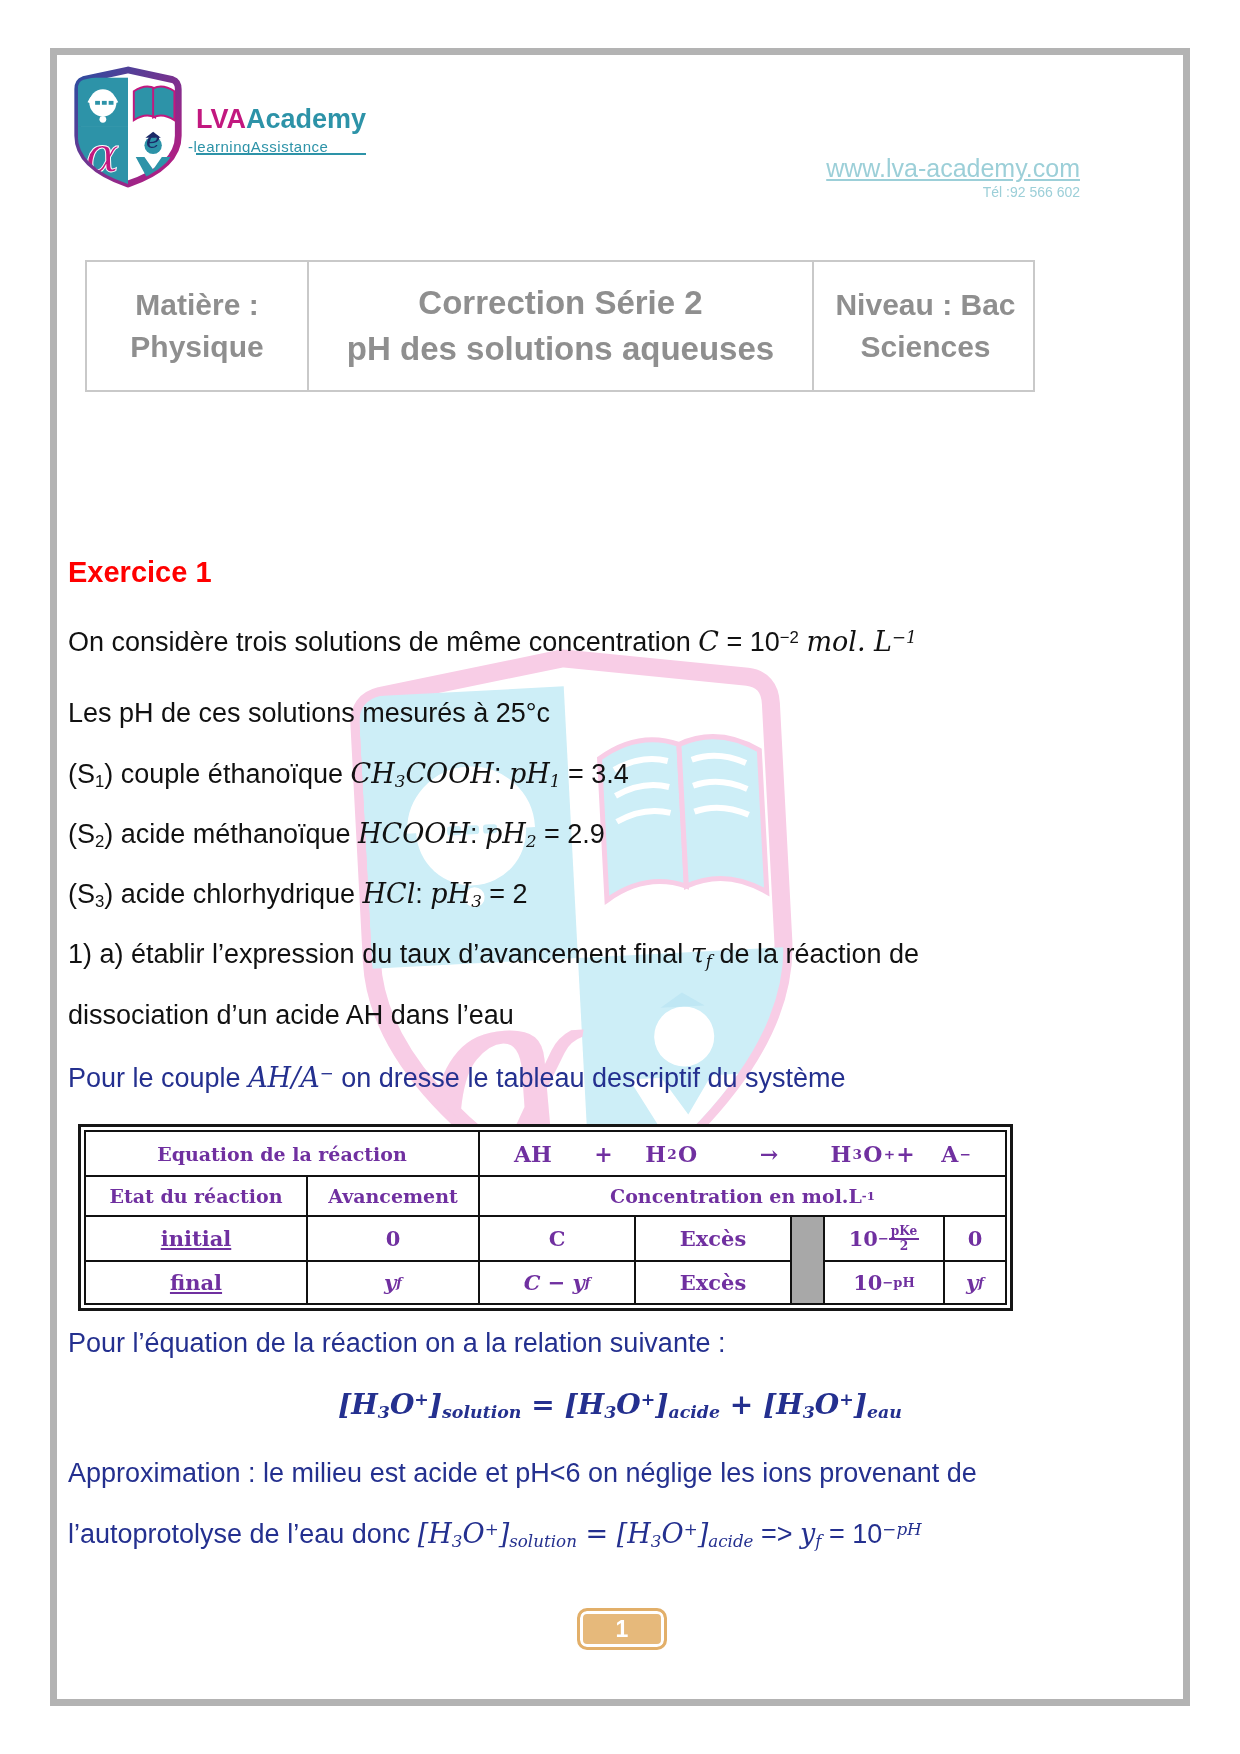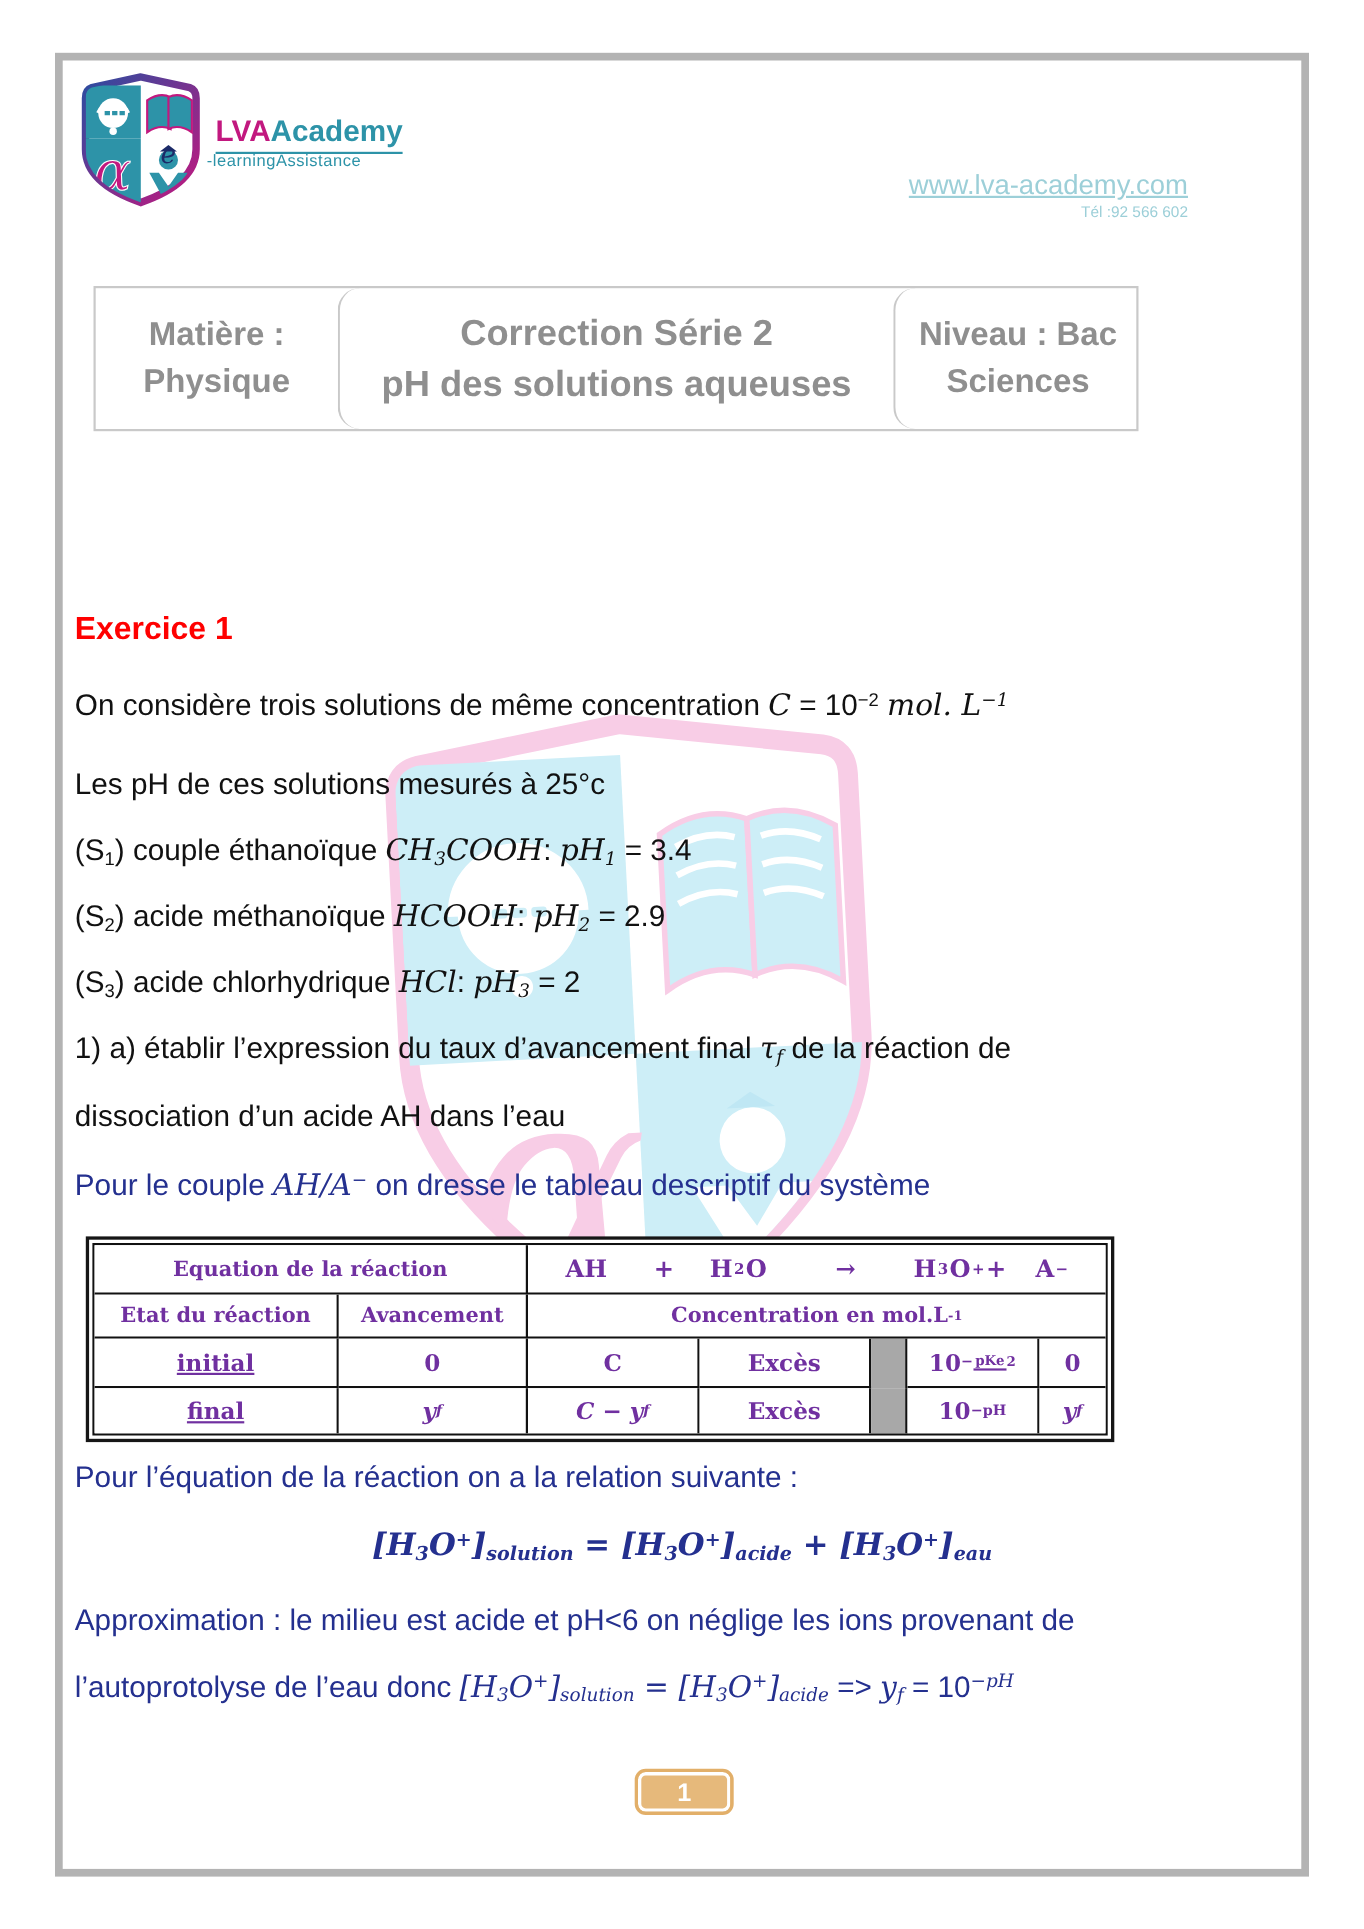--- a/index.html
+++ b/index.html
@@ -6,52 +6,52 @@
   .page{position:relative;width:1240px;height:1754px;background:#fff;overflow:hidden;
         font-family:"Liberation Sans",sans-serif;color:#111;}
   .frame{position:absolute;left:50px;top:48px;width:1140px;height:1658px;
          border:7px solid #b3b3b3;box-sizing:border-box;z-index:0;}
   .wm{position:absolute;left:322px;top:640px;width:510px;height:600px;z-index:0;}
   .layer{position:absolute;z-index:2;}
 
   
   .logo{left:70px;top:64px;}
   .brand-line{left:196px;top:104px;font-size:27px;font-weight:bold;
-              border-bottom:2px solid #2d93a8;padding-bottom:3px;}
+              border-bottom:2px solid #2d93a8;padding-bottom:18px;}
   .lva{color:#c2187f;}
   .academy{color:#2d93a8;font-weight:600;}
   .brand-e{left:146px;top:126px;font-family:"DejaVu Serif",serif;font-style:italic;
            font-size:24px;color:#1b2a68;}
   .brand-tag{left:188px;top:138px;font-size:15px;color:#2d93a8;letter-spacing:0.5px;}
 
   .website{left:660px;top:154px;width:420px;text-align:right;font-size:25px;
            color:#9ccfd8;text-decoration:underline;}
   .phone{left:660px;top:184px;width:420px;text-align:right;font-size:14px;color:#9ccfd8;}
 
   
   .info{left:85px;top:221px;width:950px;height:132px;display:grid;
         grid-template-columns:220px 505px 225px;border:2px solid #c9c9c9;box-sizing:border-box;
         color:#8f8f8f;font-weight:bold;text-align:center;margin-top:39px;}
   .info-cell{display:flex;flex-direction:column;justify-content:center;gap:8px;}
-  .info-cell + .info-cell{border-left:2px solid #c9c9c9;border-radius:20px;}
+  .info-cell + .info-cell{border-left:2px solid #c9c9c9;}
   .info-small{font-size:30px;}
   .info-big{font-size:33px;}
 
   .ex-title{left:68px;top:556px;color:#ff0000;font-weight:bold;font-size:29px;}
 
   .line{left:68px;font-size:27px;white-space:nowrap;}
   .blue{color:#24308f;}
   .formula-line{left:0;width:1240px;text-align:center;font-size:28px;color:#24308f;font-weight:600;}
 
   
   .r-m{font-family:"DejaVu Serif",serif;font-style:italic;}
   .r-b{font-weight:bold;}
   .r-sub{font-size:0.62em;vertical-align:-0.25em;}
   .r-sup{font-size:0.62em;vertical-align:0.5em;}
-  .r-stack{display:inline-flex;flex-direction:row;align-items:center;line-height:1.05;
+  .r-stack{display:inline-flex;flex-direction:column;align-items:center;line-height:1.05;
            font-size:0.58em;vertical-align:0.35em;font-weight:bold;}
   .st-top{border-bottom:2px solid currentColor;padding:0 2px;}
 
   
   .rtable{left:84px;top:1130px;border:2px solid #111;box-shadow:0 0 0 3px #fff,0 0 0 6px #161616;
           background:#fff;display:grid;
           grid-template-columns:222px 172px 156px 156px 33px 120px 60px;
           grid-template-rows:45px 40px 45px 41px;
           color:#7030a0;font-weight:bold;font-family:"DejaVu Serif",serif;}
   .tc{display:flex;align-items:center;justify-content:center;font-size:21px;

